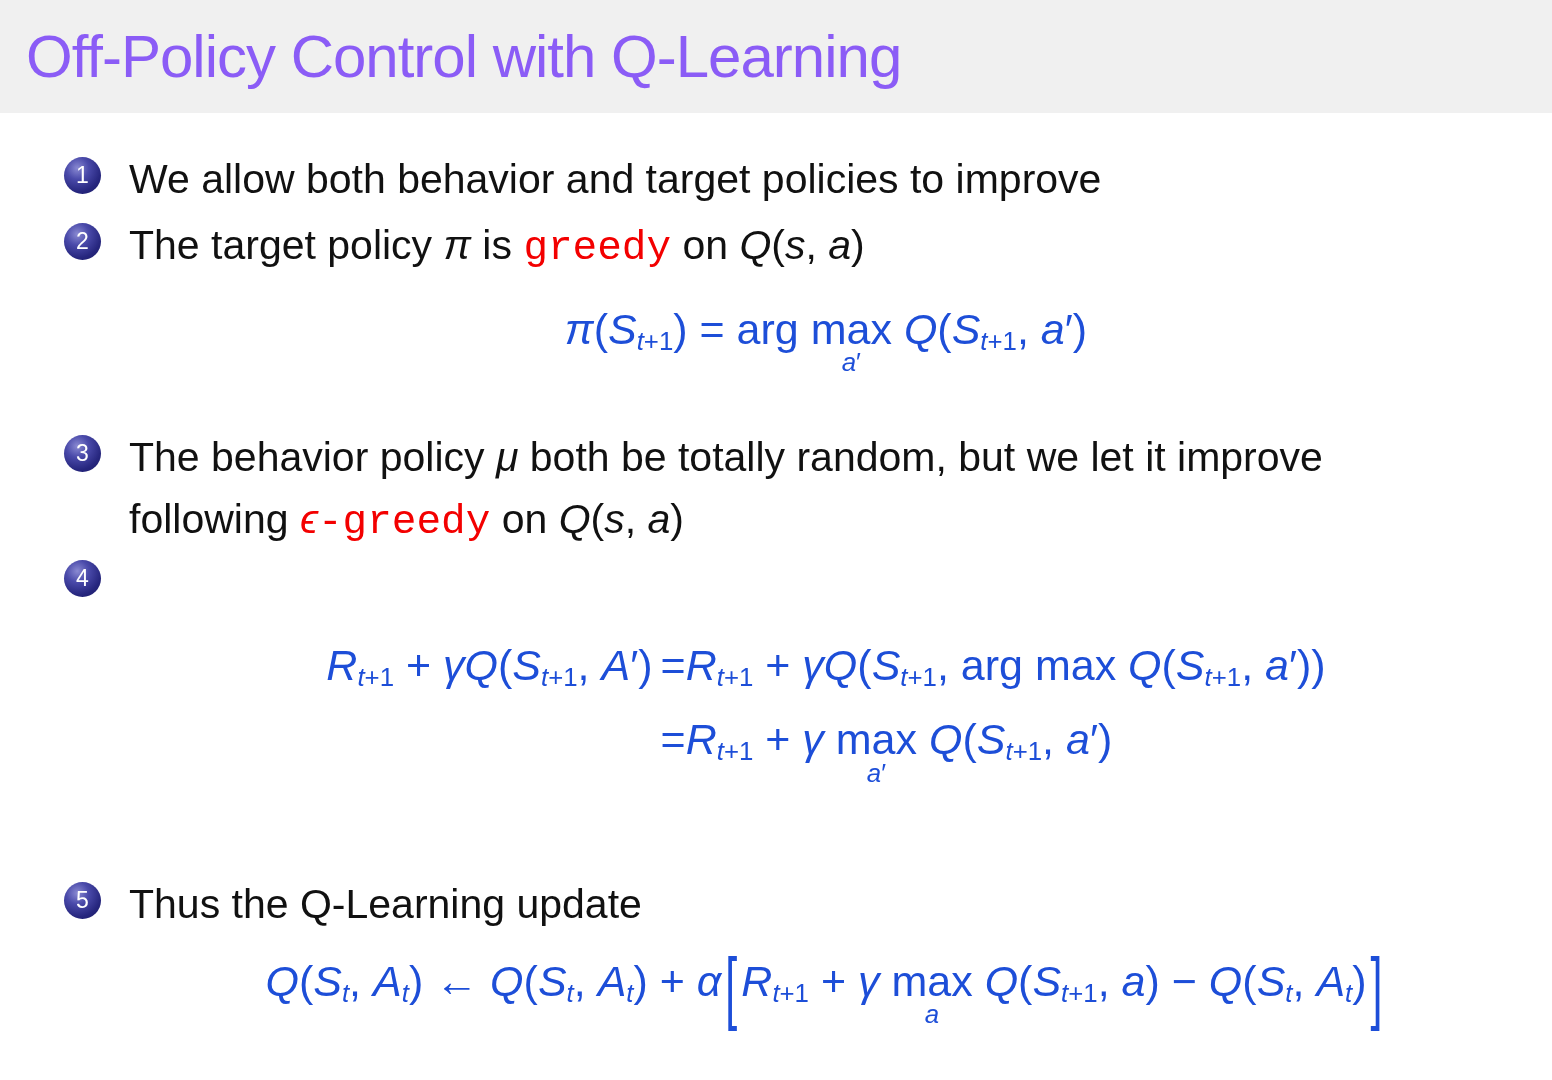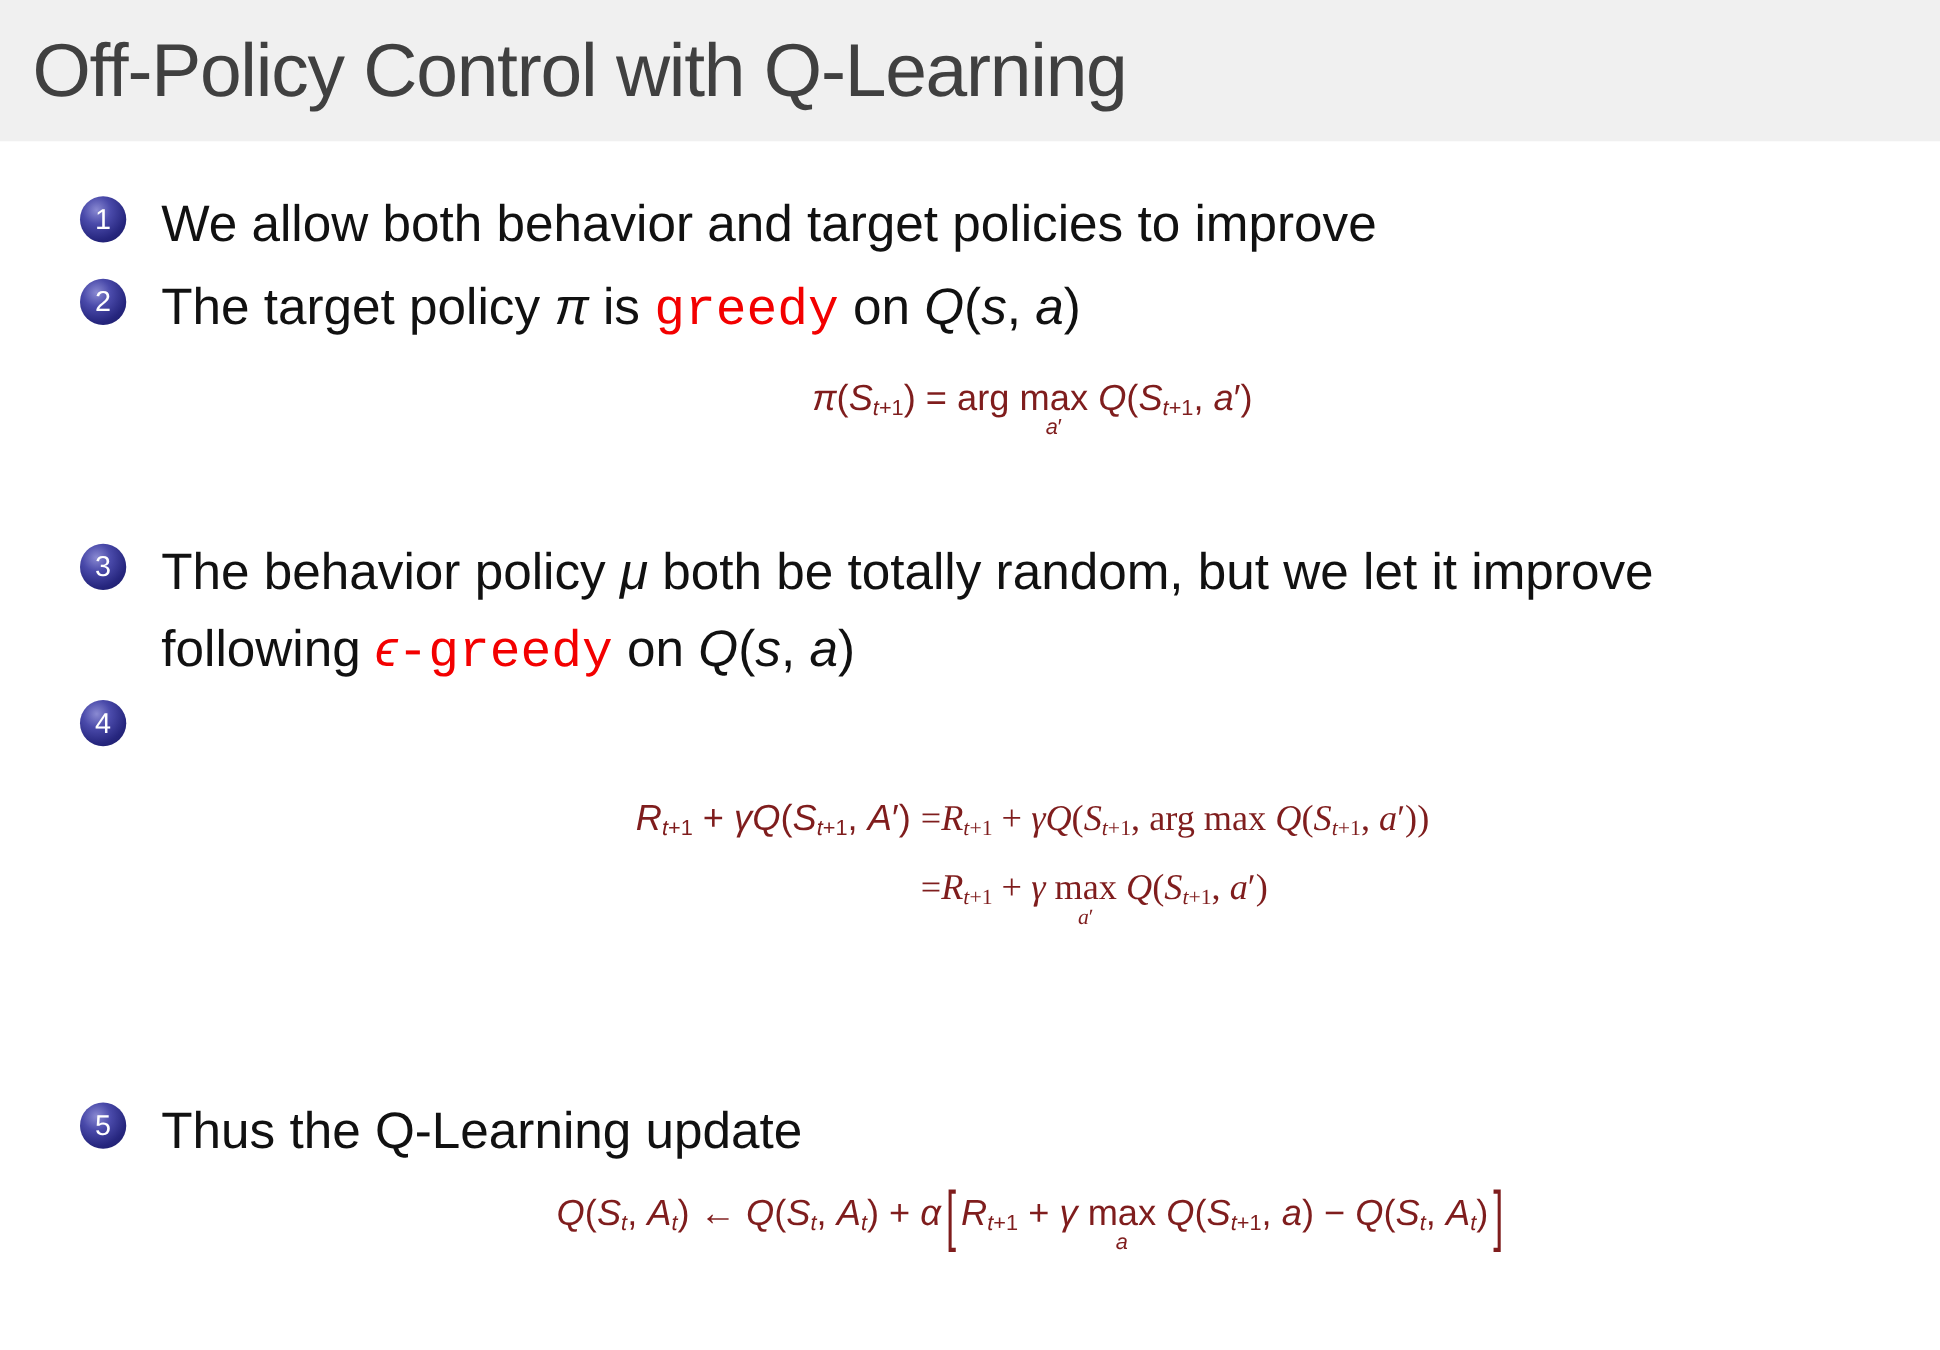--- a/index.html
+++ b/index.html
@@ -7,44 +7,44 @@
     width:1552px;height:1080px;position:relative;overflow:hidden;
     background:#ffffff;color:#141414;
     font-family:"Liberation Sans", sans-serif;
   }
   
   .title-band{
     position:absolute;left:0;top:0;width:1552px;height:113px;
     background:#f0f0f0;display:flex;align-items:center;
   }
   .slide-title{
-    font-size:60px;letter-spacing:-1px;color:#404040;
+    font-size:60px;letter-spacing:-1px;color:#8b5cf6;
     padding-left:26px;white-space:nowrap;
   }
   
   .item{position:absolute;left:64px;right:18px;display:flex;align-items:flex-start;}
   .badge{
     flex:none;width:37px;height:37px;border-radius:50%;
     background:radial-gradient(circle at 36% 30%, #8a8ad2 0%, #4a4aaa 32%, #26267e 68%, #181862 100%);
     color:#fff;display:flex;align-items:center;justify-content:center;
     font-size:23px;margin-right:28px;margin-top:9px;
   }
   .item-text{font-size:41px;line-height:62px;color:#111;}
   .line{white-space:nowrap;}
   
   .eq{
     position:absolute;left:130px;right:30px;text-align:center;
-    font-size:29px;line-height:1.35;color:#7f1d1d;white-space:nowrap;
+    font-size:43px;line-height:1.35;color:#1d4ed8;white-space:nowrap;
   }
   .align-grid{
     display:inline-grid;grid-template-columns:auto auto;
     column-gap:8px;row-gap:16px;text-align:right;
   }
   .cell.r-end{justify-self:end;}
-  .cell.l-start{justify-self:start;font-family:Liberation Serif, serif;}
+  .cell.l-start{justify-self:start;}
   
   .tk-r{font-style:normal;}
   .tk-i{font-style:italic;}
   .tk-alert{color:#f30000;font-family:Liberation Mono, monospace;}
   .tk-ialert{color:#f30000;font-style:italic;}
   .msub{font-size:0.60em;vertical-align:-0.22em;letter-spacing:0;}
   .underop{display:inline-block;position:relative;line-height:1;}
   .uo-bot{
     position:absolute;top:98%;left:50%;transform:translateX(-50%);
     font-size:0.60em;line-height:1;white-space:nowrap;

